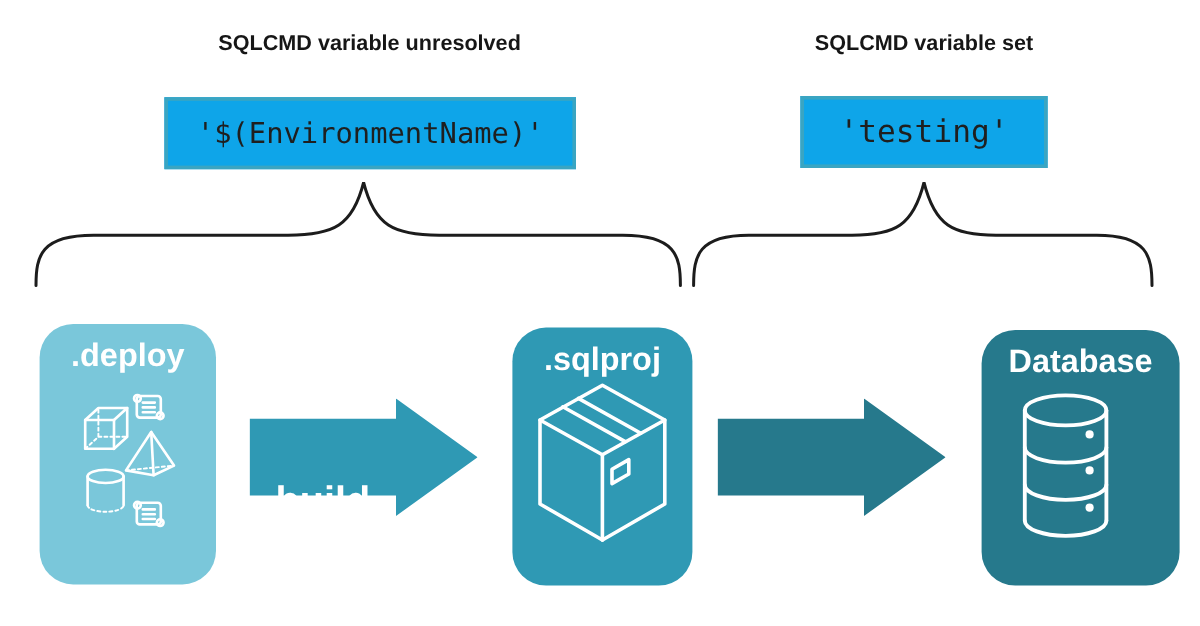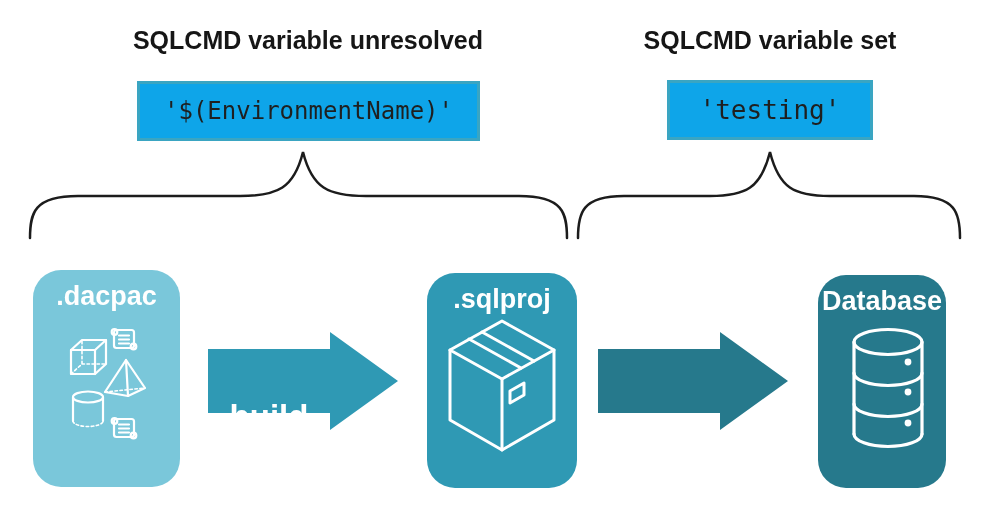--- a/index.html
+++ b/index.html
@@ -1,21 +1,21 @@
 <!DOCTYPE html>
 <html style="--light-blue: #7ac7da; --teal: #2f99b4; --dark-teal: #26798c; --code-border: #3aa5c2; --code-text: #1f1f1f; --heading-text: #161616; --brace: #1c1c1c;"><head>
 <meta charset="utf-8">
 <style>
   html,body{margin:0;padding:0;background:#fff;}
   #canvas{
     position:relative;width:1000px;height:522px;background:#fff;overflow:hidden;
     font-family:"Liberation Sans",sans-serif;
   }
   .heading{
-    position:absolute;top:26px;font-size:25px;font-weight:700;color:var(--heading-text);
+    position:absolute;top:26px;font-size:18px;font-weight:700;color:var(--heading-text);
     text-align:center;letter-spacing:0;
   }
   .heading.left{left:103px;width:410px;}
   .heading.right{left:570px;width:400px;}
   .code-box{
     position:absolute;box-sizing:border-box;background:#0ea5e9;
     border:3px solid var(--code-border);
     display:flex;align-items:center;justify-content:center;
   }
   .code-box.left{left:137px;top:81px;width:343px;height:60px;}
@@ -23,21 +23,21 @@
   .code{
     font-family:"DejaVu Sans Mono",monospace;color:var(--code-text);
     font-size:24px;white-space:pre;
   }
   .code-box.right .code{font-size:26px;}
   svg.overlay{position:absolute;left:0;top:0;pointer-events:none;}
   .brace{fill:none;stroke:var(--brace);stroke-width:2.5;stroke-linecap:round;}
   .stage{position:absolute;border-radius:28px;}
   .stage.sqlproj{left:33px;top:270px;width:147px;height:217px;background:var(--light-blue);}
   .stage.dacpac{left:427px;top:273px;width:150px;height:215px;background:var(--teal);}
-  .stage.database{left:818px;top:275px;width:128px;height:213px;background:var(--dark-teal);}
+  .stage.database{left:818px;top:275px;width:144px;height:213px;background:var(--dark-teal);padding-left:21px;}
   .stage-label{
     position:absolute;top:11px;left:0;width:100%;text-align:center;
     font-size:27px;font-weight:700;color:#fff;
   }
   .stage svg{position:absolute;}
   .icon-stroke{fill:none;stroke:#fff;stroke-width:2.2;stroke-linejoin:round;stroke-linecap:round;}
   .icon-dash{fill:none;stroke:#fff;stroke-width:1.6;stroke-dasharray:2.5 2.5;stroke-linecap:round;}
   .pkg-stroke{fill:none;stroke:#fff;stroke-width:3;stroke-linejoin:round;stroke-linecap:round;}
   .db-stroke{fill:none;stroke:#fff;stroke-width:3.2;stroke-linejoin:round;stroke-linecap:round;}
   .db-dot{fill:#fff;stroke:none;}
@@ -70,21 +70,21 @@
   </div>
 
   <svg class="overlay" width="1000" height="522" viewBox="0 0 1000 522">
     <path class="brace" d="M30,238 C30,213 34,196 78,196 L240,196 C278,196 294,188 303,152
              C312,188 328,196 366,196 L519,196 C563,196 567,213 567,238"></path>
     <path class="brace" d="M578,238 C578,213 582,196 624,196 L710,196 C746,196 761,188 770,152
              C779,188 794,196 830,196 L914,196 C956,196 960,213 960,238"></path>
   </svg>
 
   <div class="stage sqlproj">
-    <div class="stage-label">.dacpac</div>
+    <div class="stage-label">.deploy</div>
     <svg style="left:18px;top:52px;" width="112" height="142" viewBox="0 0 112 142">
 
       <g>
         <path class="icon-stroke" d="M20,28 L44,28 L44,52 L20,52 Z"></path>
         <path class="icon-stroke" d="M20,28 L31,18 L55,18 L44,28"></path>
         <path class="icon-stroke" d="M44,52 L55,42 L55,18"></path>
         <path class="icon-dash" d="M20,52 L31,42 L31,18 M31,42 L55,42"></path>
       </g>
 
       <g>

